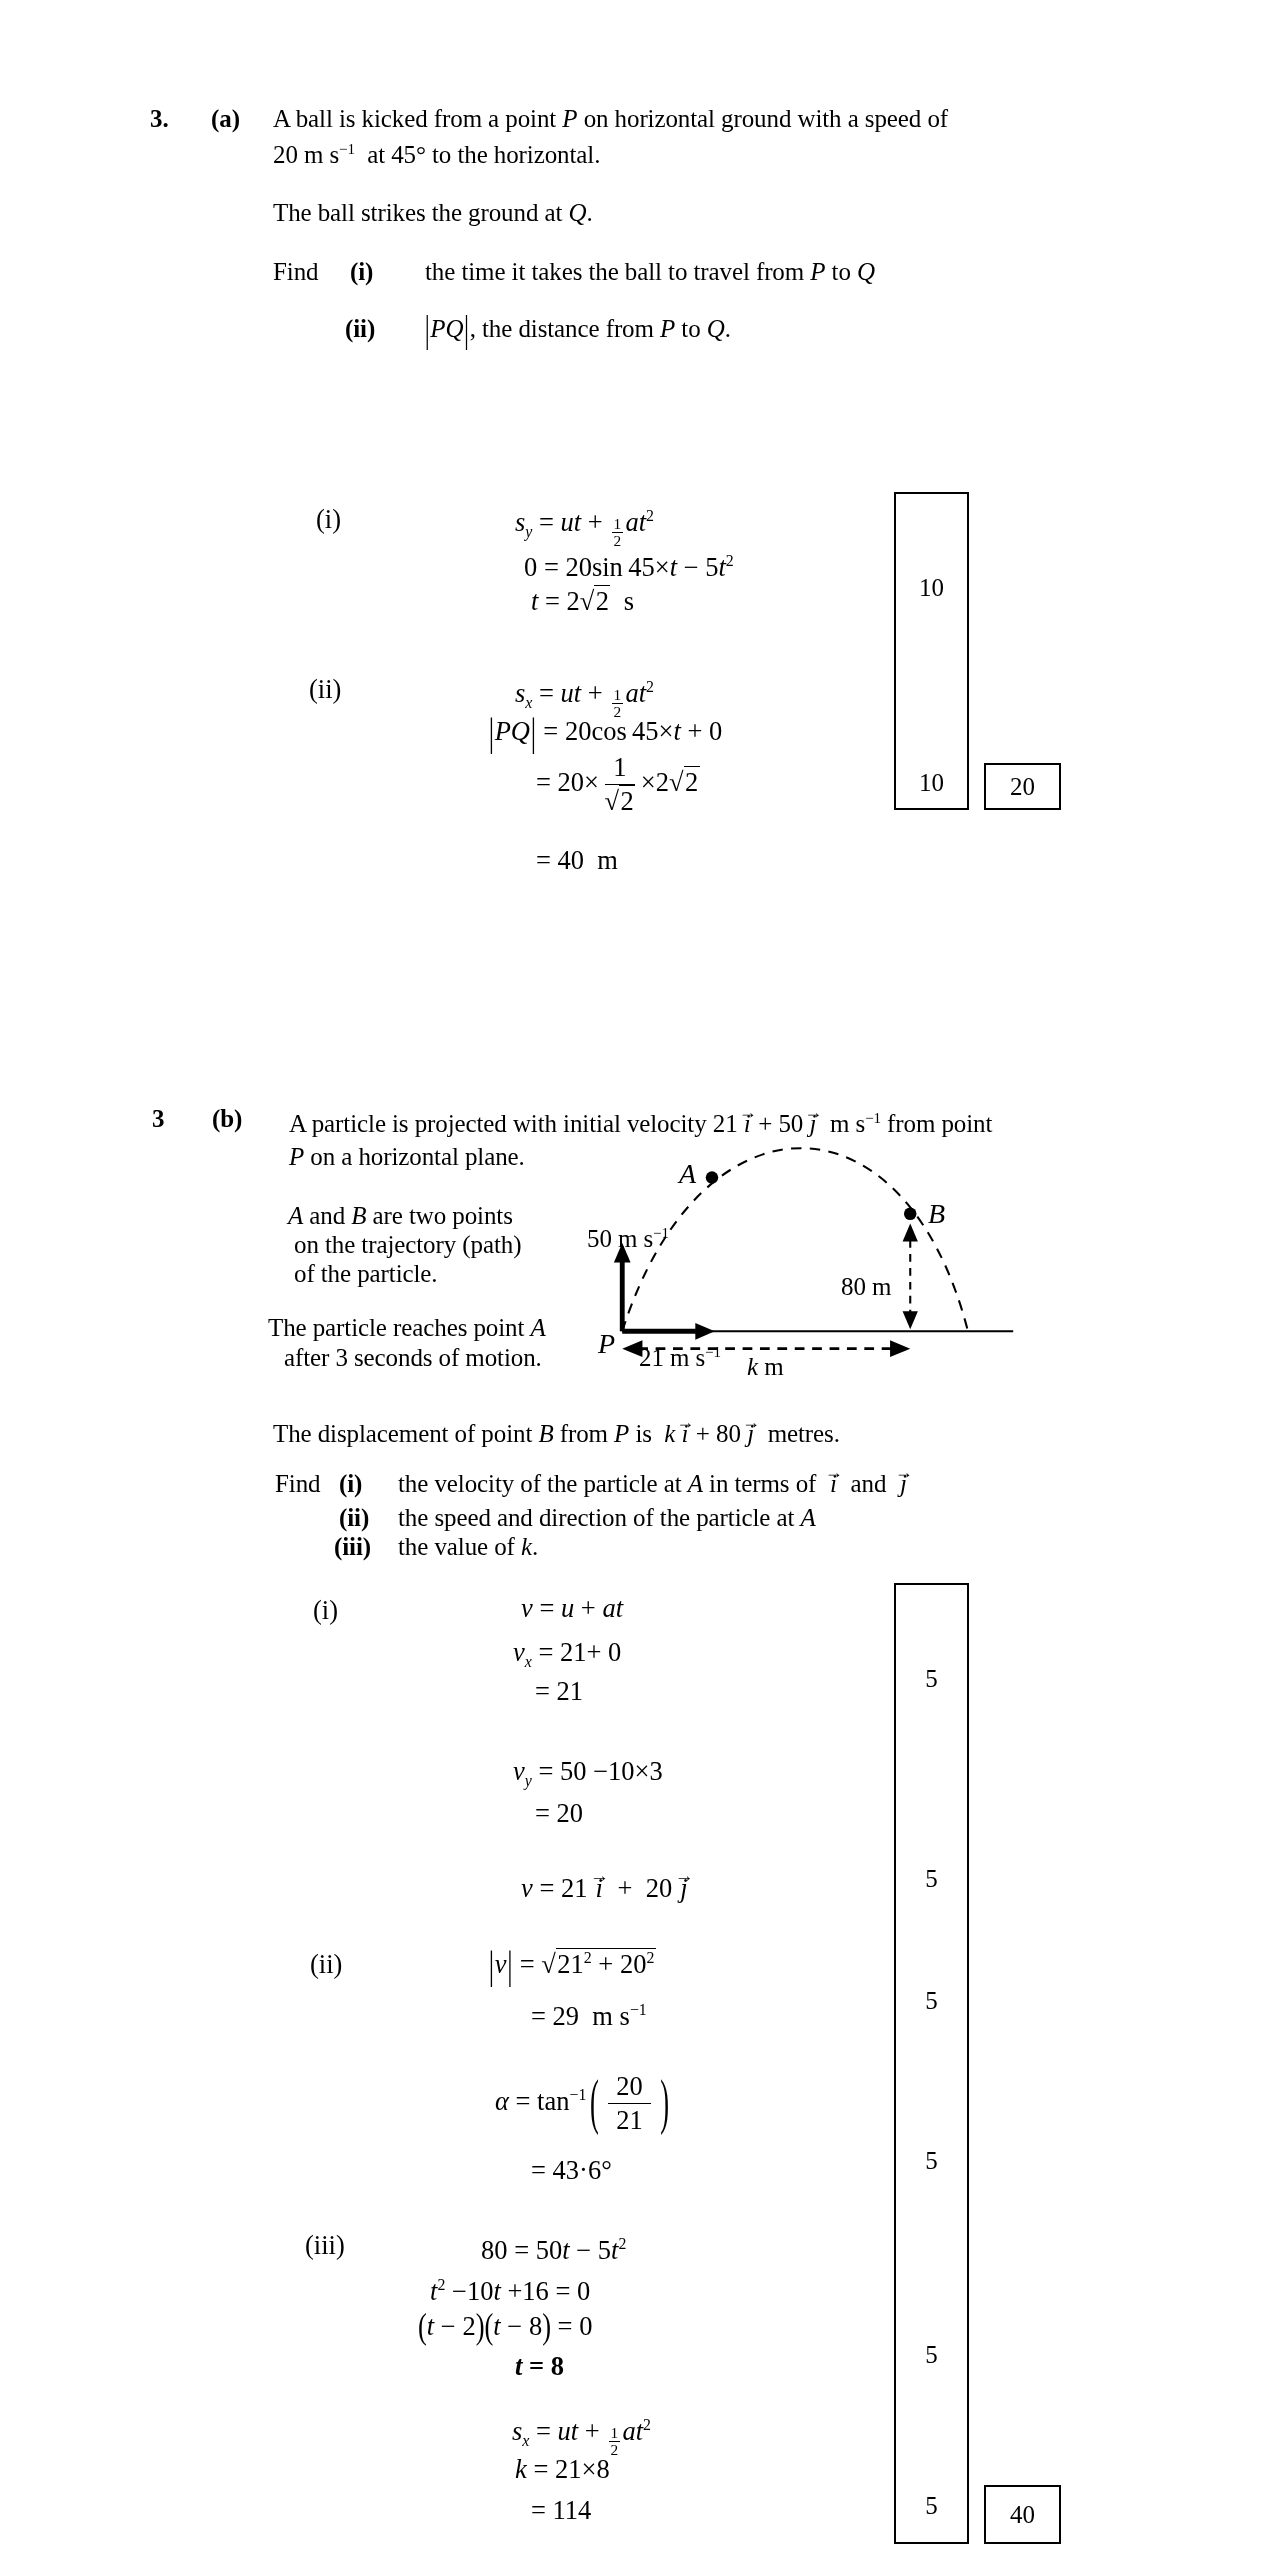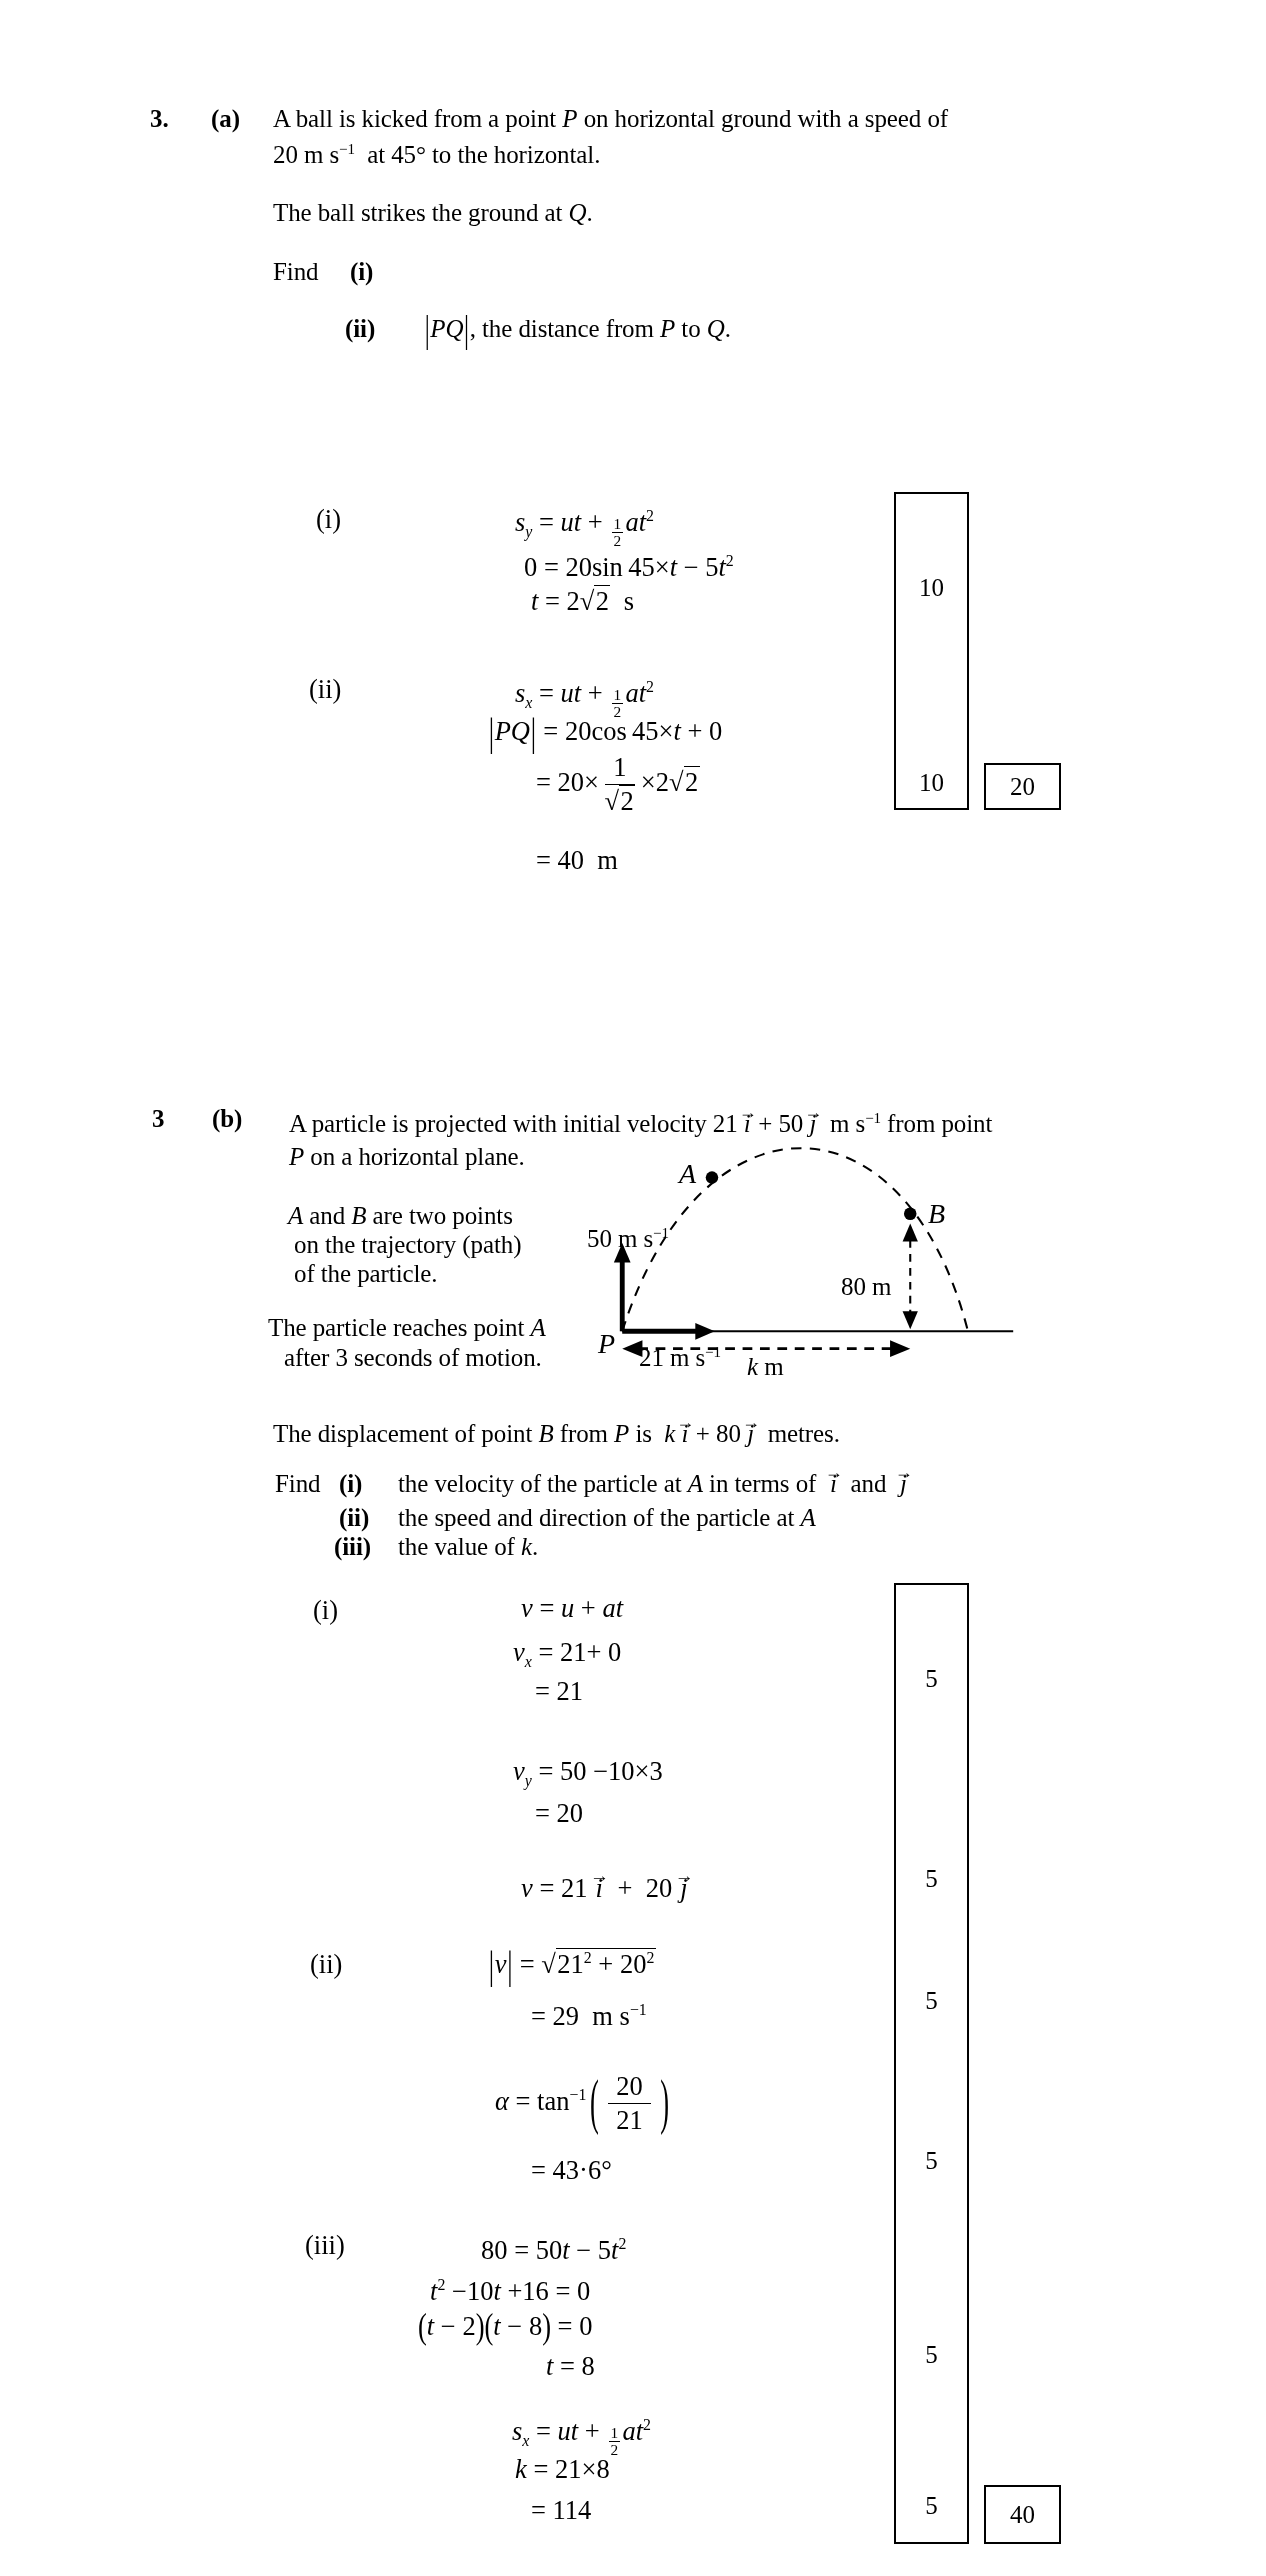--- a/index.html
+++ b/index.html
@@ -42,20 +42,21 @@
 
 <div id="page">
 
   <div class="t b" style="left:150px;top:103px;">3.</div>
   <div class="t b" style="left:211px;top:103px;">(a)</div>
   <div class="t" style="left:273px;top:103px;">A ball is kicked from a point <i>P</i> on horizontal ground with a speed of</div>
   <div class="t" style="left:273px;top:134px;">20&nbsp;m&nbsp;s<sup>−1</sup>&nbsp; at 45° to the horizontal.</div>
   <div class="t" style="left:273px;top:197px;">The ball strikes the ground at <i>Q</i>.</div>
   <div class="t" style="left:273px;top:256px;">Find</div>
   <div class="t b" style="left:350px;top:256px;">(i)</div>
+  <div class="t" style="left:425px;top:256px;">the time it takes the ball to travel from <i>P</i> to <i>Q</i></div>
   <div class="t b" style="left:345px;top:313px;">(ii)</div>
   <div class="t" style="left:424px;top:313px;"><span class="abs">|</span><i>PQ</i><span class="abs">|</span>, the distance from <i>P</i> to <i>Q</i>.</div>
 
   <div class="eq" style="left:316px;top:503px;">(i)</div>
   <div class="eq" style="left:515px;top:500px;"><i>s</i><sub><i>y</i></sub> = <i>ut</i> + <span class="sf">
         <span class="n">1</span>
         <span>2</span>
       </span><i>at</i><sup>2</sup></div>
   <div class="eq" style="left:524px;top:545px;">0 = 20sin 45×<i>t</i> − 5<i>t</i><sup>2</sup></div>
   <div class="eq" style="left:531px;top:585px;"><i>t</i> = 2<span class="sq">√<span class="r">2</span></span>&nbsp; s</div>
@@ -147,21 +148,21 @@
   <div class="eq" style="left:495px;top:2070px;"><i>α</i> = tan<sup>−1</sup><span class="bp">(</span><span class="frac">
         <span class="n">20</span>
         <span>21</span>
       </span><span class="bp">)</span></div>
   <div class="eq" style="left:531px;top:2154px;">= 43·6°</div>
 
   <div class="eq" style="left:305px;top:2229px;">(iii)</div>
   <div class="eq" style="left:481px;top:2228px;">80 = 50<i>t</i> − 5<i>t</i><sup>2</sup></div>
   <div class="eq" style="left:430px;top:2269px;"><i>t</i><sup>2</sup> −10<i>t</i> +16 = 0</div>
   <div class="eq" style="left:418px;top:2310px;"><span class="bp2">(</span><i>t</i> − 2<span class="bp2">)</span><span class="bp2">(</span><i>t</i> − 8<span class="bp2">)</span> = 0</div>
-  <div class="eq" style="left:546px;top:2350px;"><i>t</i> = 8</div>
+  <div class="eq" style="left:515px;top:2350px;font-weight:bold;"><i>t</i> = 8</div>
   <div class="eq" style="left:512px;top:2409px;"><i>s</i><sub><i>x</i></sub> = <i>ut</i> + <span class="sf">
         <span class="n">1</span>
         <span>2</span>
       </span><i>at</i><sup>2</sup></div>
   <div class="eq" style="left:515px;top:2453px;"><i>k</i> = 21×8</div>
   <div class="eq" style="left:531px;top:2494px;">= 114</div>
 
   <div class="box" style="left:894px;top:1583px;width:75px;height:961px;">
     <div class="mk" style="top:77px;">5</div>
     <div class="mk" style="top:277px;">5</div>

